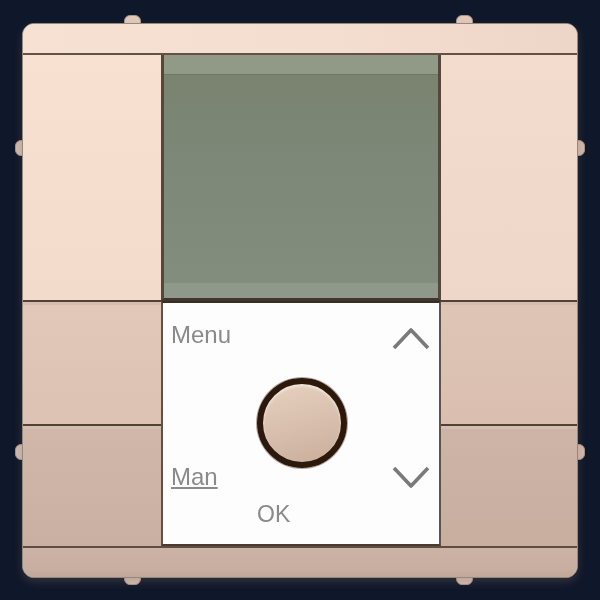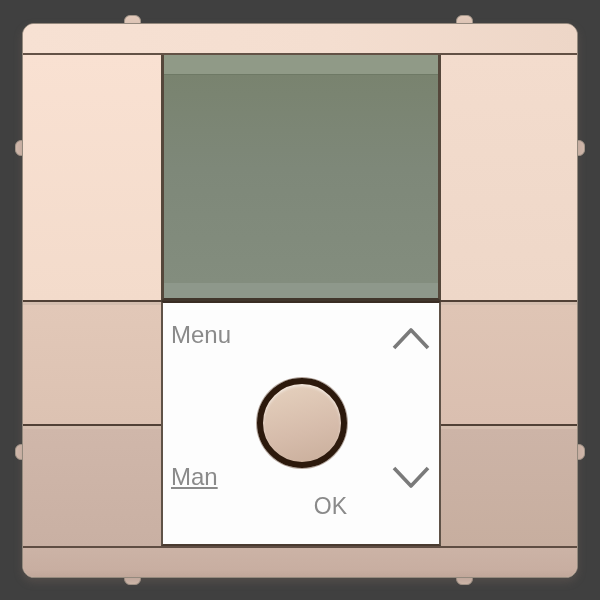--- a/index.html
+++ b/index.html
@@ -1,17 +1,17 @@
 <!DOCTYPE html>
 <html><head>
 <meta charset="utf-8">
 <style>
   html,body{margin:0;padding:0;background:#ffffff;}
   .stage{
-    position:relative;width:600px;height:600px;background:#404040;overflow:hidden;
+    position:relative;width:600px;height:600px;background:#0f172a;overflow:hidden;
     font-family:"Liberation Sans", sans-serif;
   }
   
   .clip{position:absolute;background:#e2c9ba;border:1px solid #a3968a;box-sizing:border-box;}
   .clip.top{width:17px;height:10px;border-radius:6px 6px 0 0;top:15px;}
   .clip.bottom{width:17px;height:10px;border-radius:0 0 6px 6px;top:575px;background:#d6bdb0;}
   .clip.side-l{width:9px;height:16px;border-radius:6px 0 0 6px;left:15px;background:#d2b9ac;}
   .clip.side-r{width:9px;height:16px;border-radius:0 6px 6px 0;left:576px;background:#d2b9ac;}
 
   .device{
@@ -51,21 +51,21 @@
 
   .panel{
     position:absolute;left:138px;top:277px;width:280px;height:245px;box-sizing:border-box;
     background:#fdfdfd;
     border-top:2px solid #3a2d24;border-bottom:2px solid #4a3b30;
     border-left:2px solid #5f5247;border-right:2px solid #5f5247;
   }
   .lbl{position:absolute;color:#8a8a8a;line-height:1;white-space:nowrap;}
   .lbl.menu{left:8px;top:20px;font-size:24px;}
   .lbl.man{left:8px;top:162px;font-size:24px;text-decoration:underline;}
-  .lbl.ok{left:94px;top:192px;width:90px;text-align:right;font-size:23px;}
+  .lbl.ok{left:94px;top:200px;width:90px;text-align:left;font-size:23px;}
   .chev{position:absolute;width:40px;height:25px;}
   .chev.up{left:228px;top:23px;}
   .chev.down{left:228px;top:162px;}
   .knob{
     position:absolute;left:94px;top:75px;width:90px;height:90px;box-sizing:border-box;
     border:6px solid #2c190c;border-radius:50%;
     background:linear-gradient(165deg,#e4cfbc 8%,#d6bcab 60%,#c9ae9b 100%);
     box-shadow:0 0 0 1px rgba(90,60,40,0.45), inset 0 2px 3px rgba(255,255,255,0.55);
   }
   .bottom-bar{

